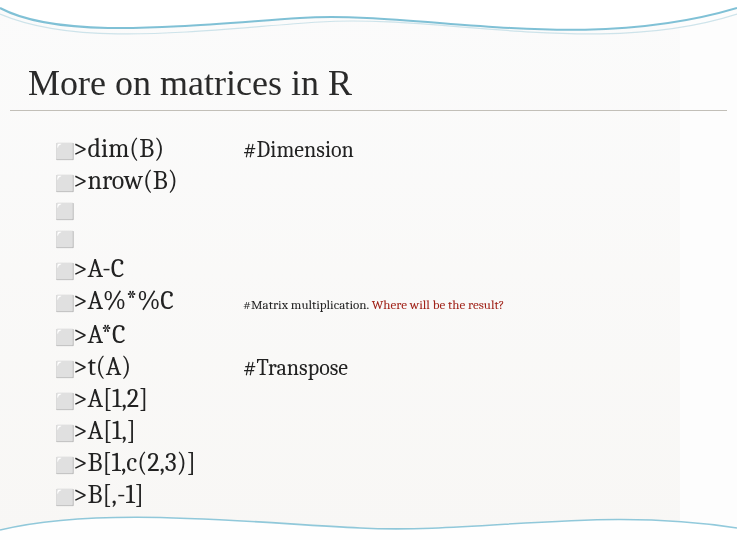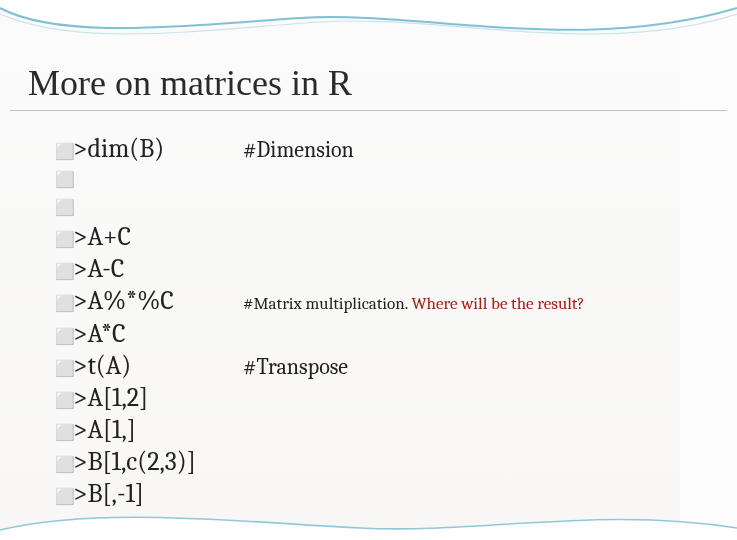--- a/index.html
+++ b/index.html
@@ -78,21 +78,21 @@
     color: #222;
     width: 170px;
     flex: 0 0 170px;
     line-height: 28px;
   }
   .comment {
     font-size: 22px;
     line-height: 28px;
   }
   .comment-small {
-    font-size: 17px;
+    font-size: 13px;
   }
   .dark { color: #222; text-align: center; }
   .red  { color: #a02218; }
 </style>
 </head>
 <body>
 
 <div class="slide">
 
   <svg class="curve-top" viewBox="0 0 737 60" preserveAspectRatio="none">
@@ -105,29 +105,29 @@
   <div class="title-underline"></div>
 
   <div class="content" id="content">
       <div class="row">
         <span class="bullet">⬜</span>
         <span class="code">&gt;dim(B)</span>
         <span class="comment"><span class="dark">#Dimension</span></span>
       </div>
       <div class="row">
         <span class="bullet">⬜</span>
+        <span class="code">&gt;nrow(B)</span>
         <span class="comment"></span>
       </div>
       <div class="row">
         <span class="bullet">⬜</span>
         <span class="comment"></span>
       </div>
       <div class="row">
         <span class="bullet">⬜</span>
-        <span class="code">&gt;A+C</span>
         <span class="comment"></span>
       </div>
       <div class="row">
         <span class="bullet">⬜</span>
         <span class="code">&gt;A-C</span>
         <span class="comment"></span>
       </div>
       <div class="row">
         <span class="bullet">⬜</span>
         <span class="code">&gt;A%*%C</span>

